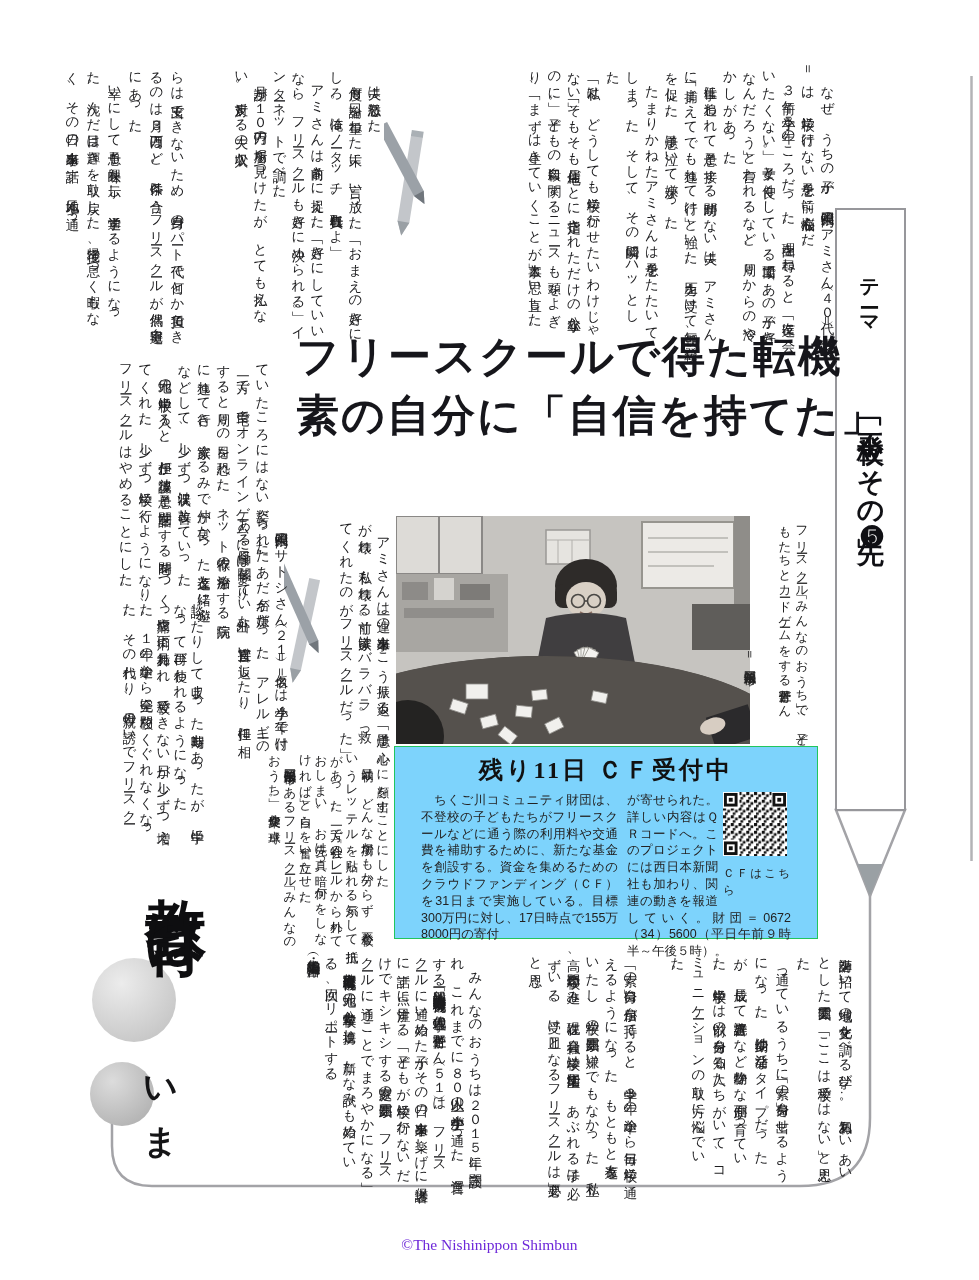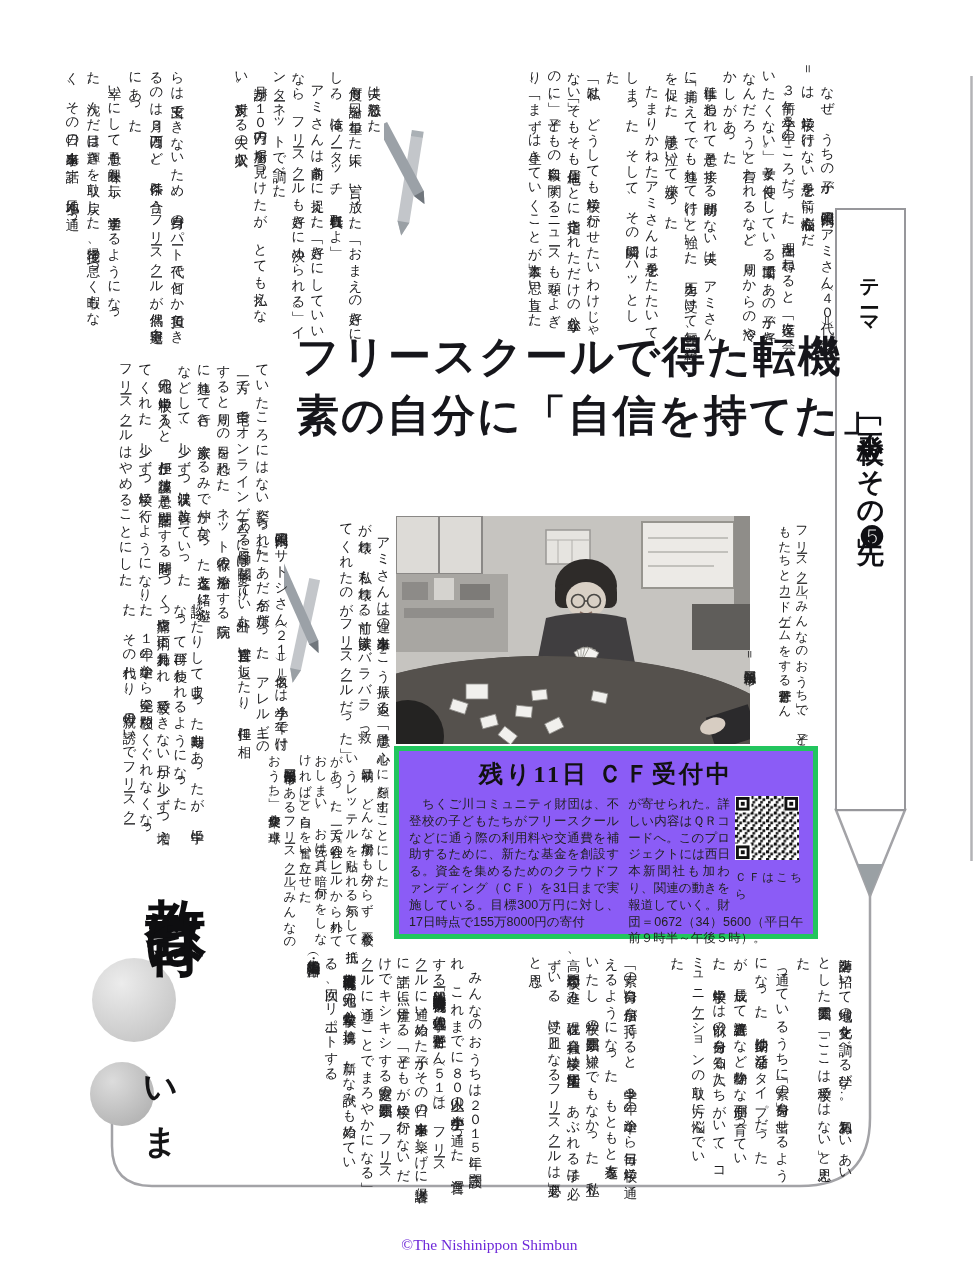--- a/index.html
+++ b/index.html
@@ -18,21 +18,21 @@
             font-size:43px;font-weight:600;color:#16161b;line-height:59px;letter-spacing:2px;}
   .theme-box{position:absolute;left:835px;top:208px;width:71px;height:603px;
              border:2.5px solid #97979b;box-sizing:border-box;background:#fff;}
   .theme-label{position:absolute;left:50%;transform:translateX(-50%);top:56px;
                writing-mode:vertical-rl;font-weight:bold;font-size:20px;letter-spacing:7px;color:#111;}
   .theme-title{position:absolute;left:50%;transform:translateX(-50%);top:198px;
                writing-mode:vertical-rl;font-family:"Liberation Serif","DejaVu Serif",serif;
                font-weight:700;font-size:27px;letter-spacing:3px;color:#101014;}
   .theme-num{font-size:23px;}
   .cf-box{position:absolute;left:394px;top:746px;width:424px;height:193px;
-          background:#8b5cf6;border:5px solid #22c55e;box-sizing:border-box;padding:7px 10px 6px;}
+          background:#7dd3fc;border:1px solid #22c55e;box-sizing:border-box;padding:7px 26px 6px;}
   .cf-title{text-align:center;font-family:"Liberation Serif","DejaVu Serif",serif;
             font-weight:700;font-size:24px;letter-spacing:3px;color:#111;margin:0 0 6px;}
   .cf-cols{display:flex;gap:9px;}
   .cf-col{font-size:12.5px;line-height:16.8px;color:#222;text-align:justify;}
   .cf-col-left{width:214px;}
   .cf-col-right{width:178px;}
   .qr-wrap{float:right;width:68px;margin:0 0 2px 5px;}
   .qr-caption{font-size:11.5px;margin-top:4px;letter-spacing:1px;color:#222;}
   .photo{position:absolute;left:396px;top:516px;width:354px;height:228px;overflow:hidden;background:#c6c4c0;}
   .caption{position:absolute;right:169px;top:517px;height:228px;

